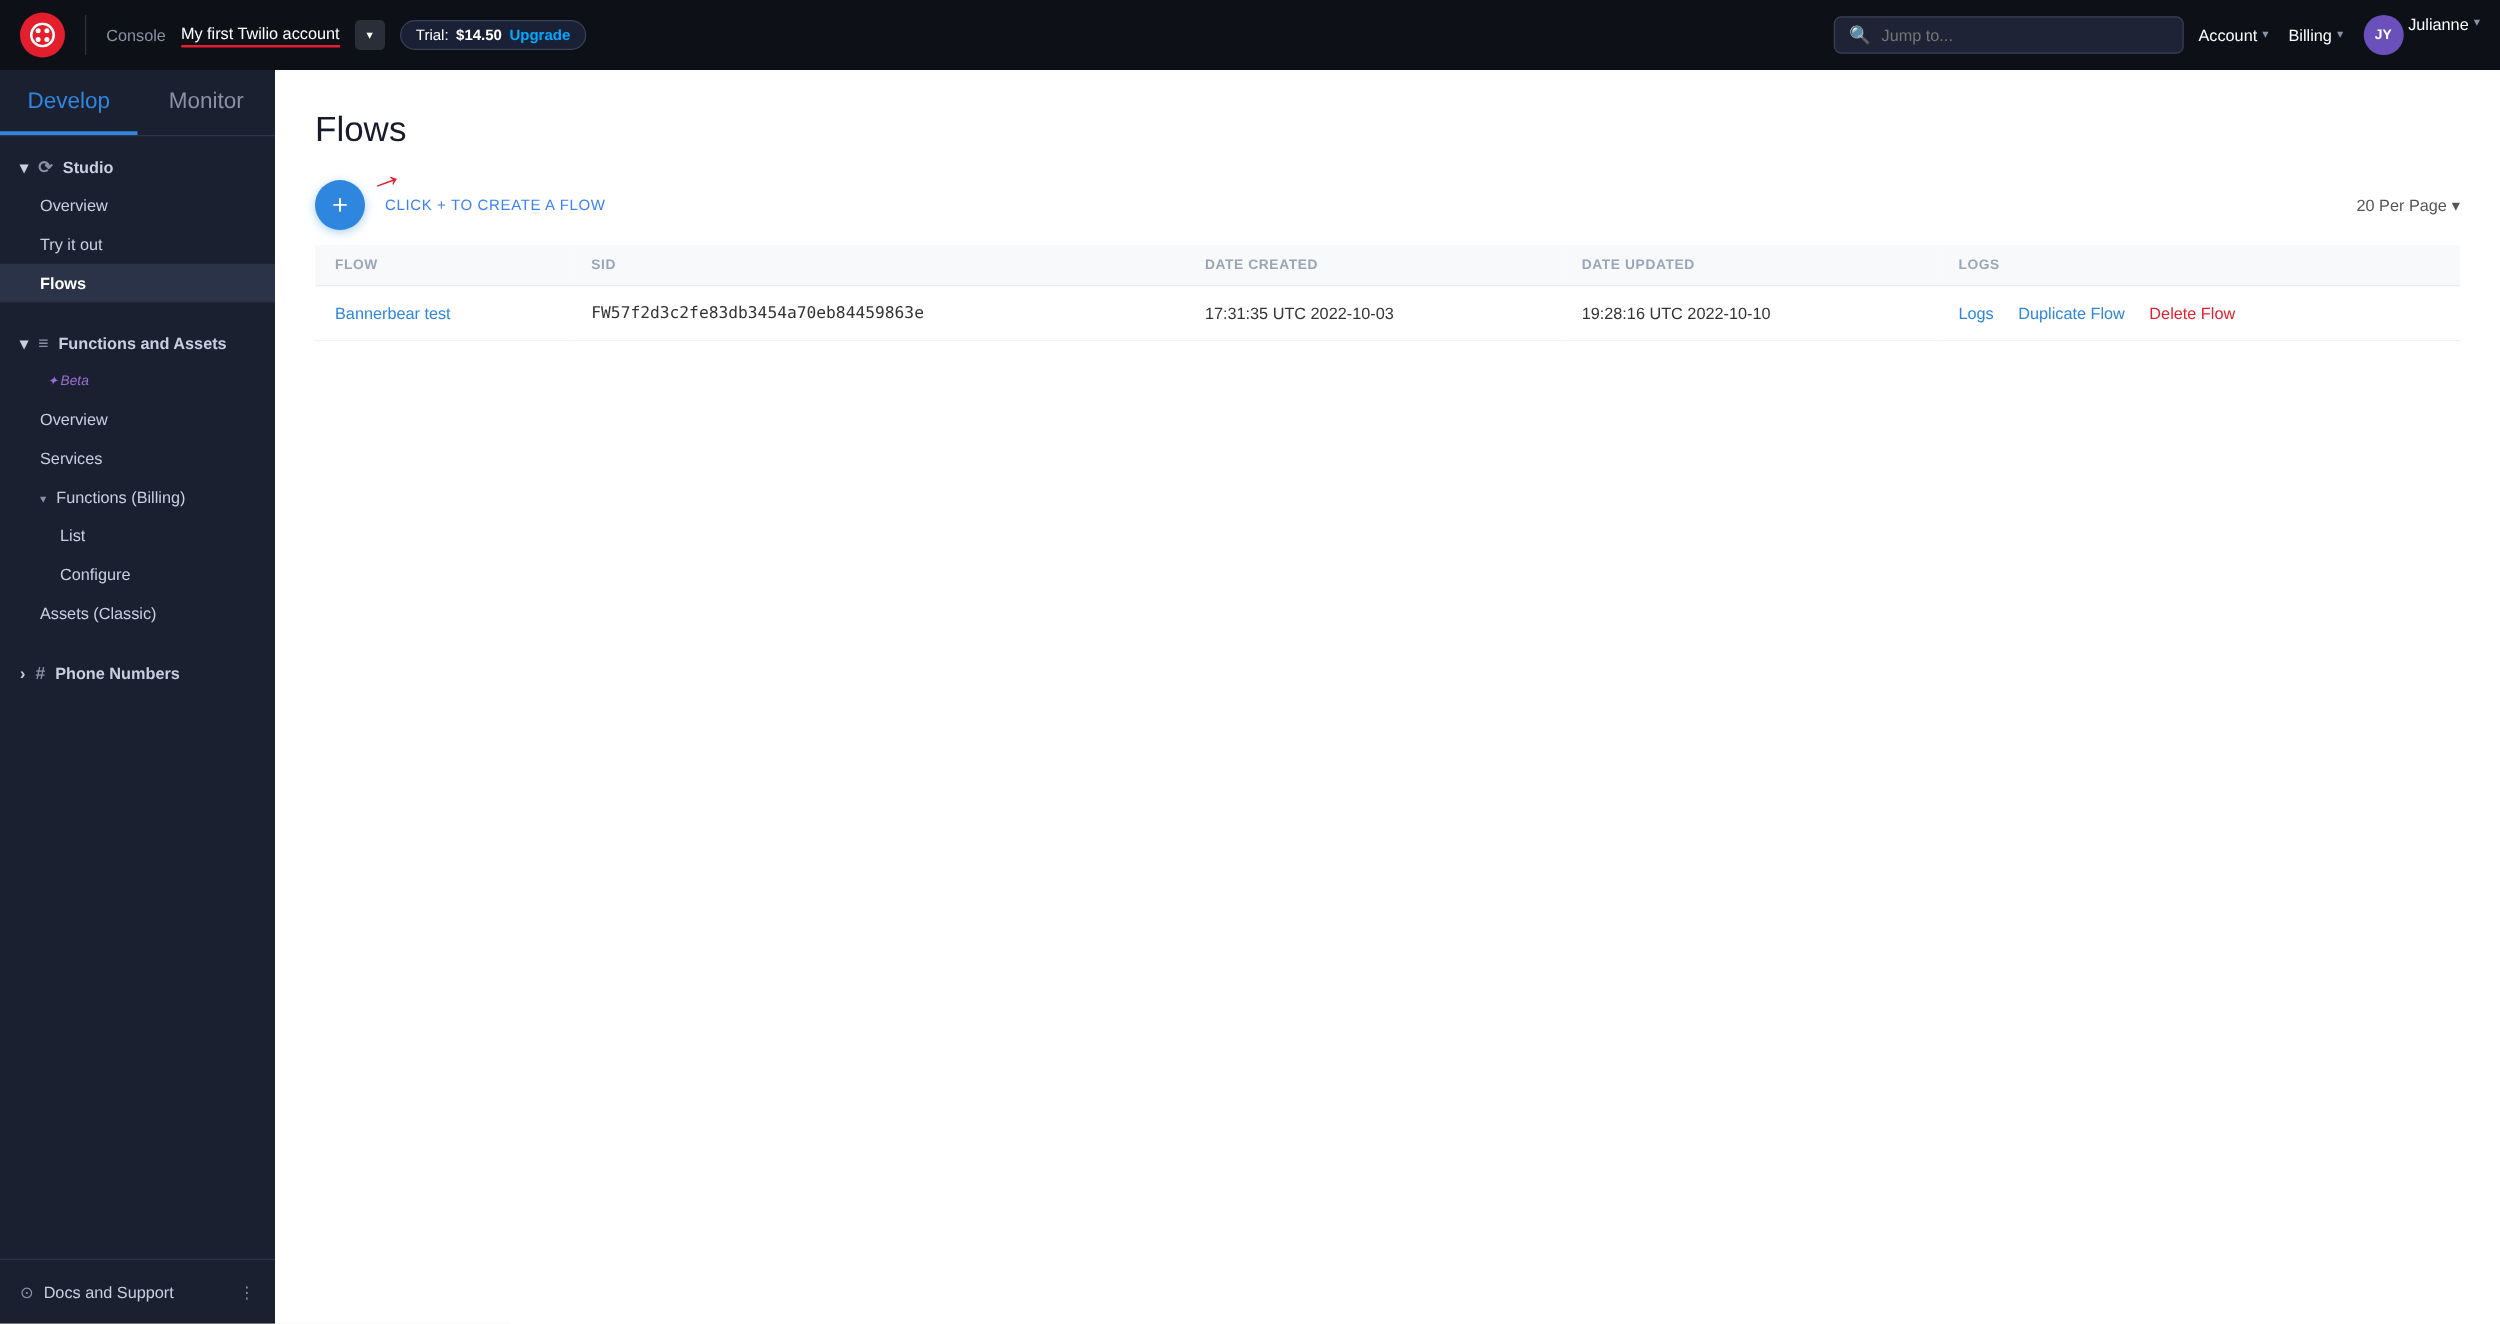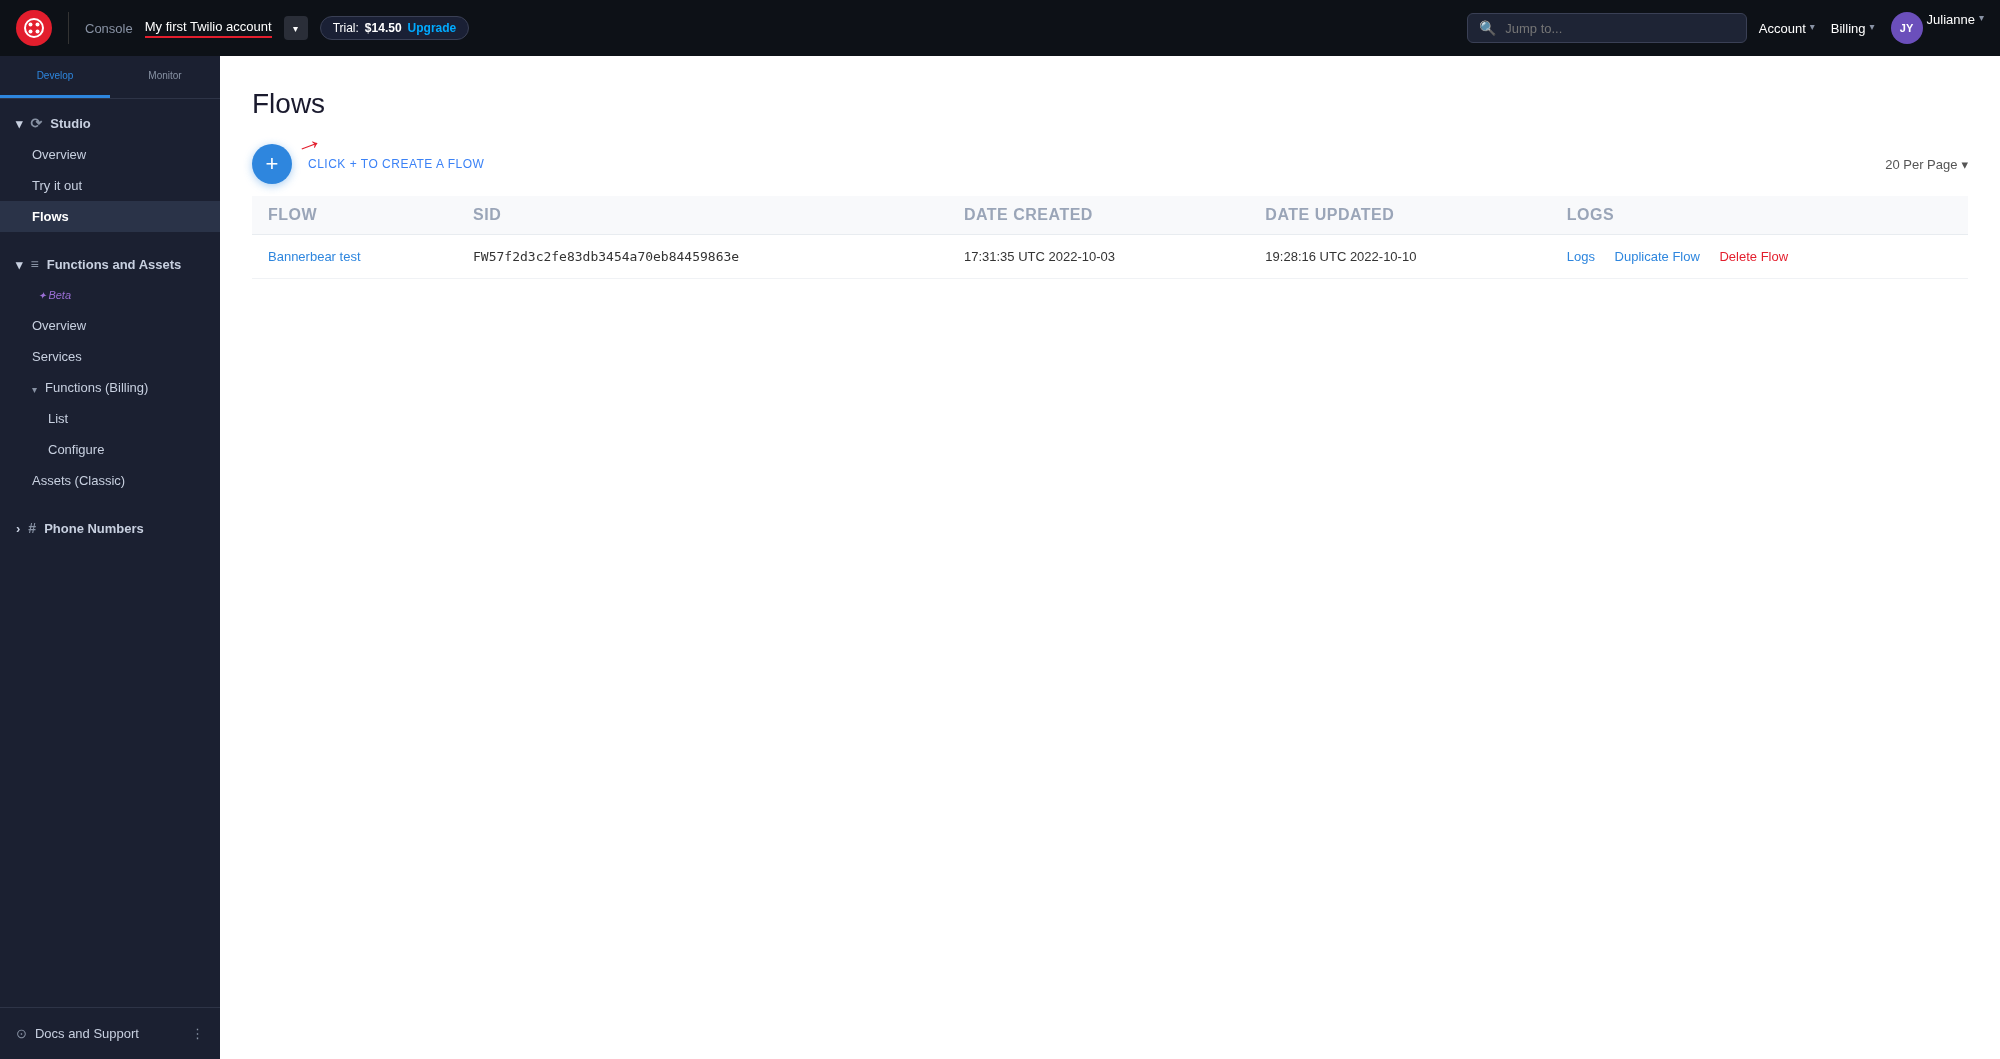--- a/index.html
+++ b/index.html
@@ -94,21 +94,21 @@
       overflow-y: auto;
       flex-shrink: 0;
     }
     .sidebar-tabs {
       display: flex;
       border-bottom: 1px solid #2e3447;
     }
     .sidebar-tab {
       flex: 1; text-align: center;
       padding: 14px 0;
-      color: #8892a4; font-size: 10px; cursor: pointer;
+      color: #8892a4; font-size: 18px; cursor: pointer;
     }
     .sidebar-tab.active {
       color: #2e86de;
       border-bottom: 3px solid #2e86de;
     }
     .sidebar-section {
       padding: 8px 0;
     }
     .sidebar-item {
       display: flex; align-items: flex-end; gap: 8px;
@@ -191,21 +191,21 @@
     }
 
     
     .flows-table {
       width: 100%;
       border-collapse: collapse;
       margin-top: 12px;
     }
     .flows-table th {
       text-align: left; padding: 10px 16px;
-      font-size: 16px; font-weight: 600; color: #9aa5b8;
+      font-size: 11px; font-weight: 600; color: #9aa5b8;
       letter-spacing: 0.5px; text-transform: uppercase;
       border-bottom: 1px solid #e8ecf0;
       background: #f8f9fb;
     }
     .flows-table td {
       padding: 14px 16px;
       border-bottom: 1px solid #f0f2f5;
       font-size: 13px; color: #333;
       vertical-align: middle;
     }

